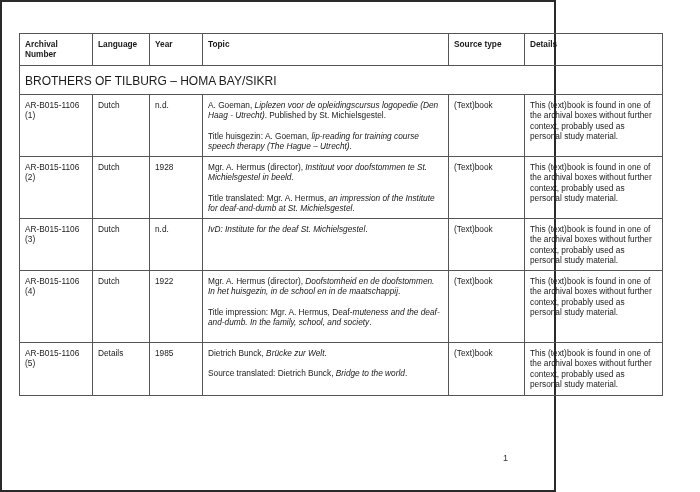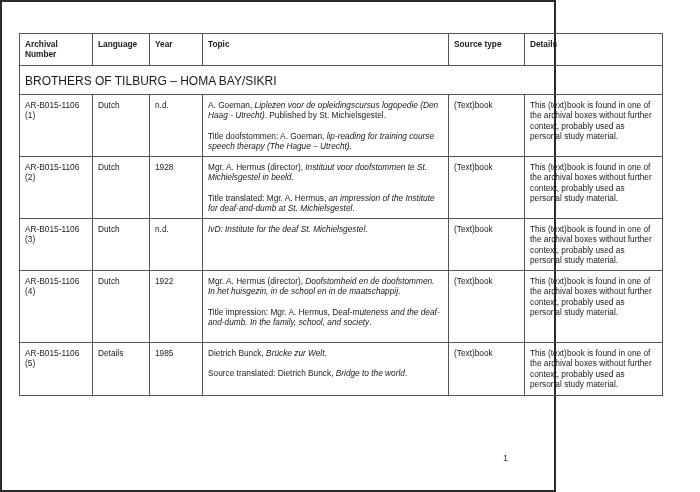--- a/index.html
+++ b/index.html
@@ -102,21 +102,21 @@
       <tr>
         <td class="group" colspan="6">BROTHERS OF TILBURG – HOMA BAY/SIKRI</td>
       </tr>
 
       <tr class="r1">
         <td>AR-B015-1106 (1)</td>
         <td>Dutch</td>
         <td>n.d.</td>
         <td>
           <span class="topic-line"><span>A. Goeman, </span><em>Liplezen voor de opleidingscursus logopedie (Den Haag - Utrecht)</em><span>. Published by St. Michielsgestel.</span></span>
-          <span class="topic-line"><span>Title doofstommen: A. Goeman, </span><em>lip-reading for training course speech therapy (The Hague – Utrecht)</em><span>.</span></span>
+          <span class="topic-line"><span>Title huisgezin: A. Goeman, </span><em>lip-reading for training course speech therapy (The Hague – Utrecht)</em><span>.</span></span>
         </td>
         <td>(Text)book</td>
         <td>This (text)book is found in one of the archival boxes without further context, probably used as personal study material.</td>
       </tr>
 
       <tr class="r2">
         <td>AR-B015-1106 (2)</td>
         <td>Dutch</td>
         <td>1928</td>
         <td>

